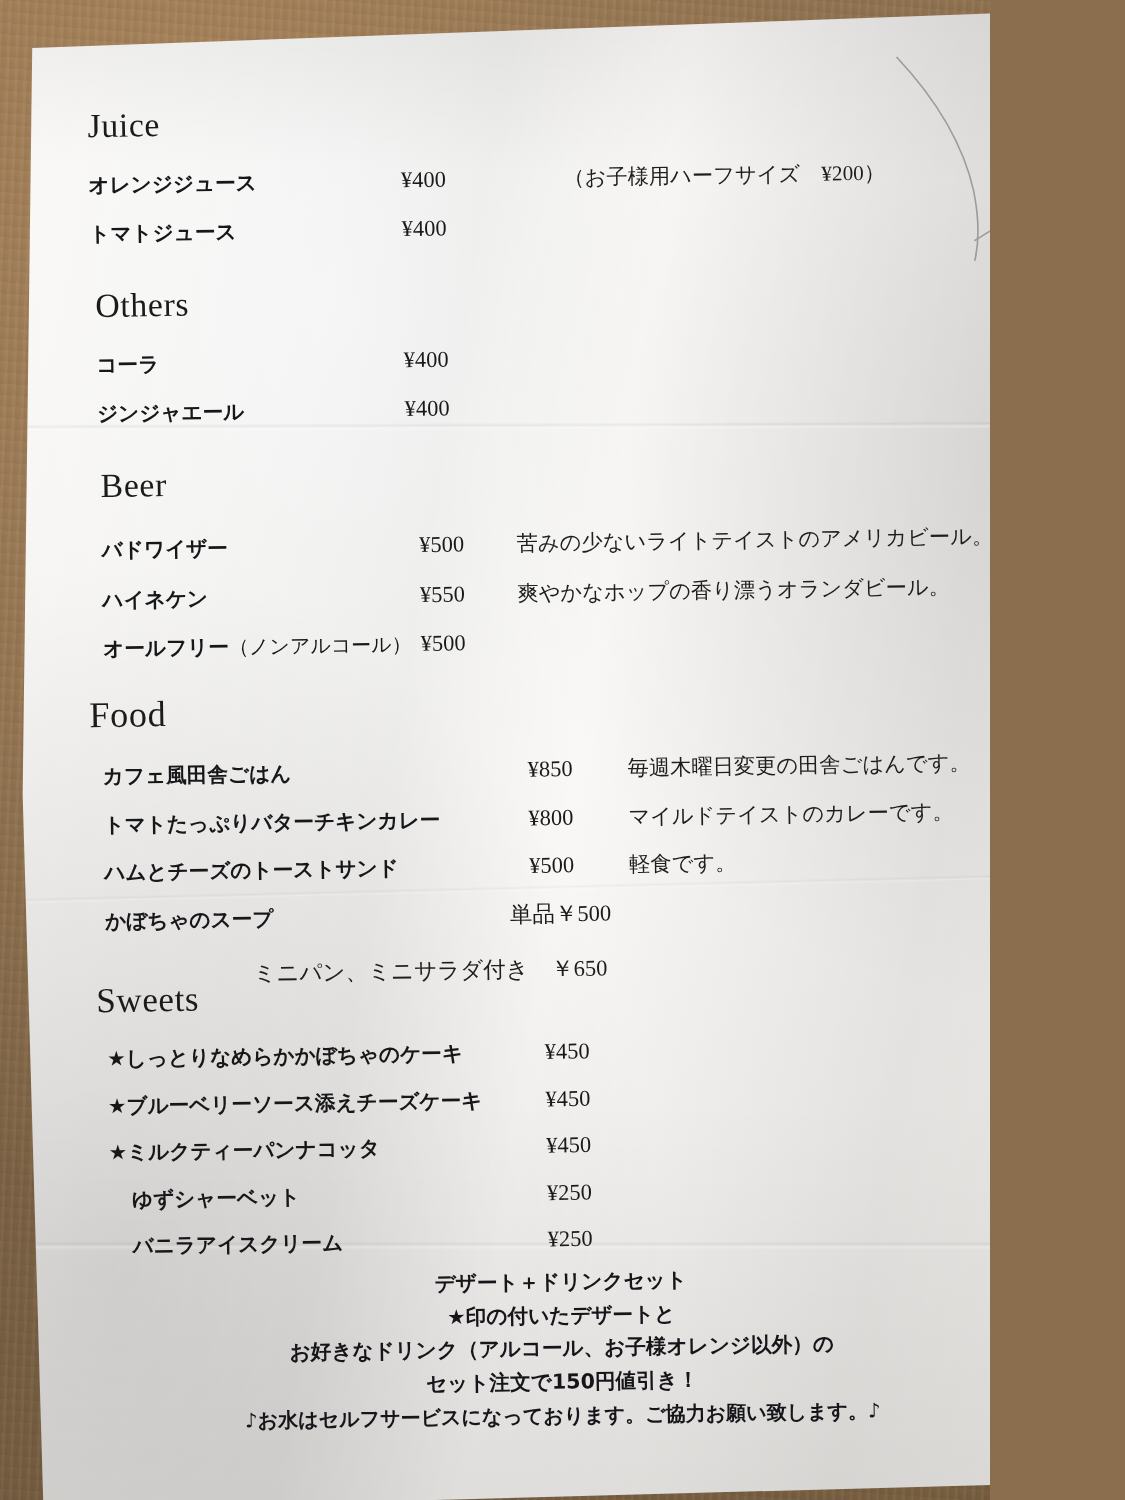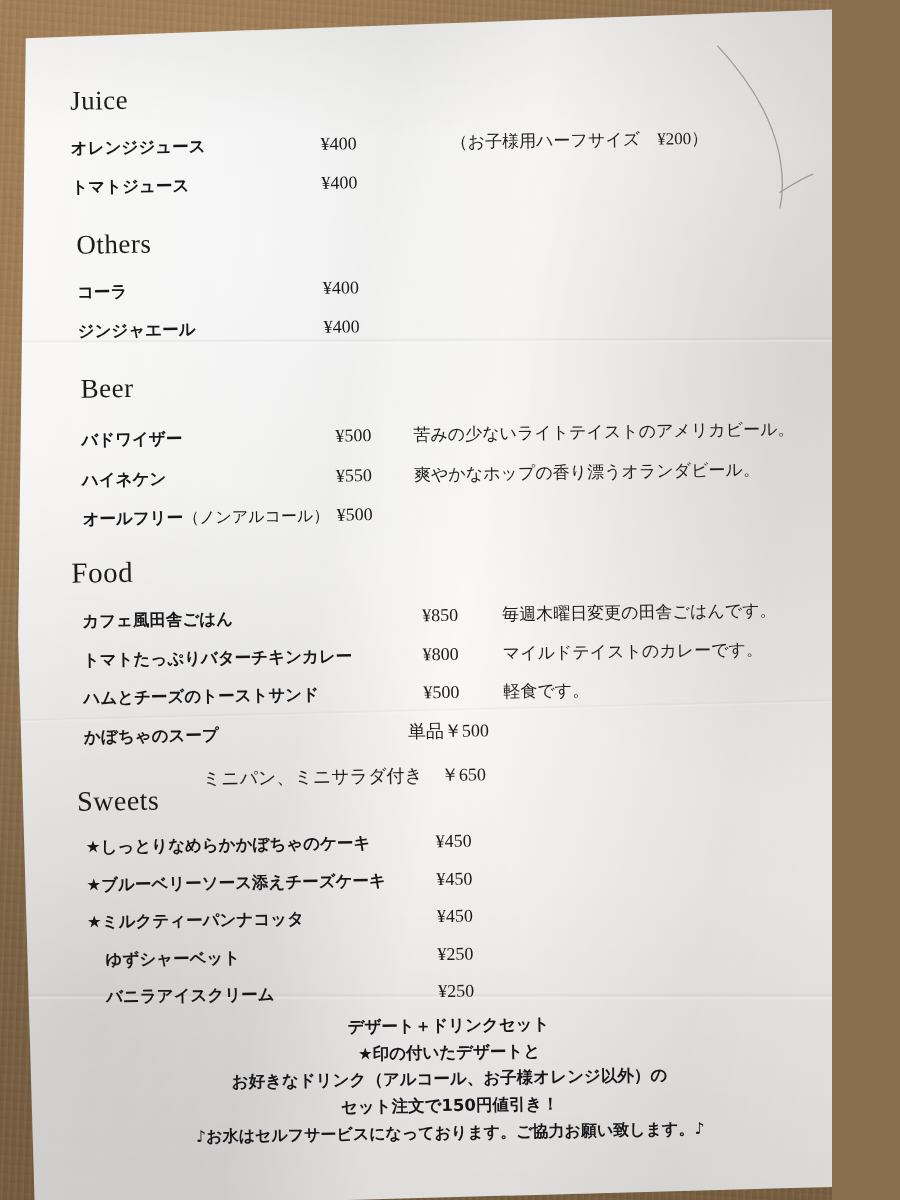--- a/index.html
+++ b/index.html
@@ -15,21 +15,20 @@
   }
   #photo {
     position: relative;
     width: 792px;
     height: 1200px;
     background:
       radial-gradient(ellipse at 18% 12%, #a9855c 0%, rgba(169,133,92,0) 55%),
       radial-gradient(ellipse at 85% 85%, #7c6243 0%, rgba(124,98,67,0) 60%),
       linear-gradient(160deg, #9a7a55 0%, #8d7050 30%, #7e6446 62%, #6f573c 100%);
     overflow: hidden;
-    padding-left: 40px;
   }
   
   #photo .tex {
     position: absolute;
     inset: 0;
     background:
       repeating-linear-gradient(92deg, rgba(255,255,255,0.035) 0px, rgba(255,255,255,0.035) 2px, rgba(0,0,0,0.03) 3px, rgba(0,0,0,0.0) 7px),
       repeating-linear-gradient(4deg, rgba(0,0,0,0.05) 0px, rgba(0,0,0,0.0) 9px);
     pointer-events: none;
   }

